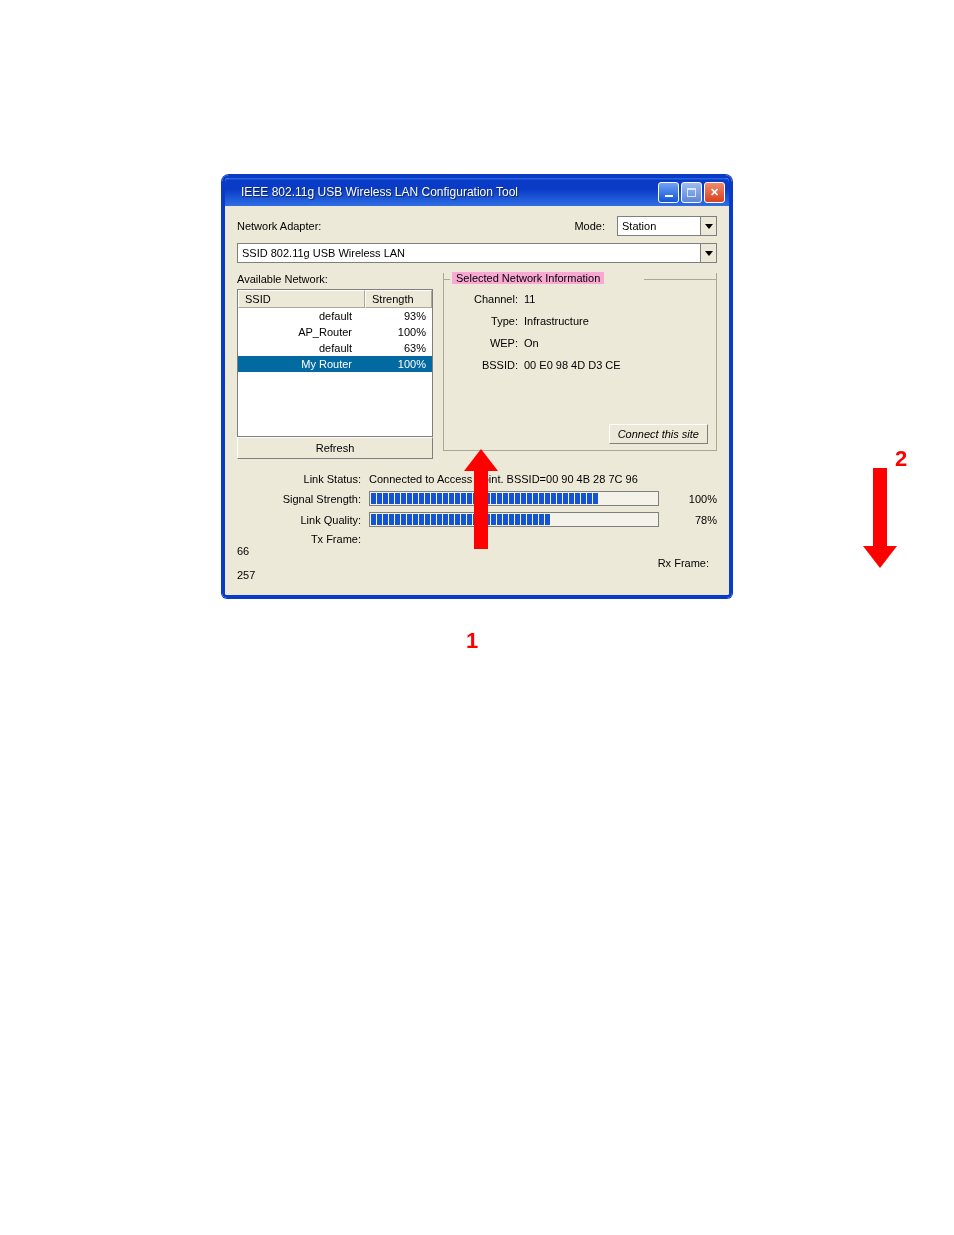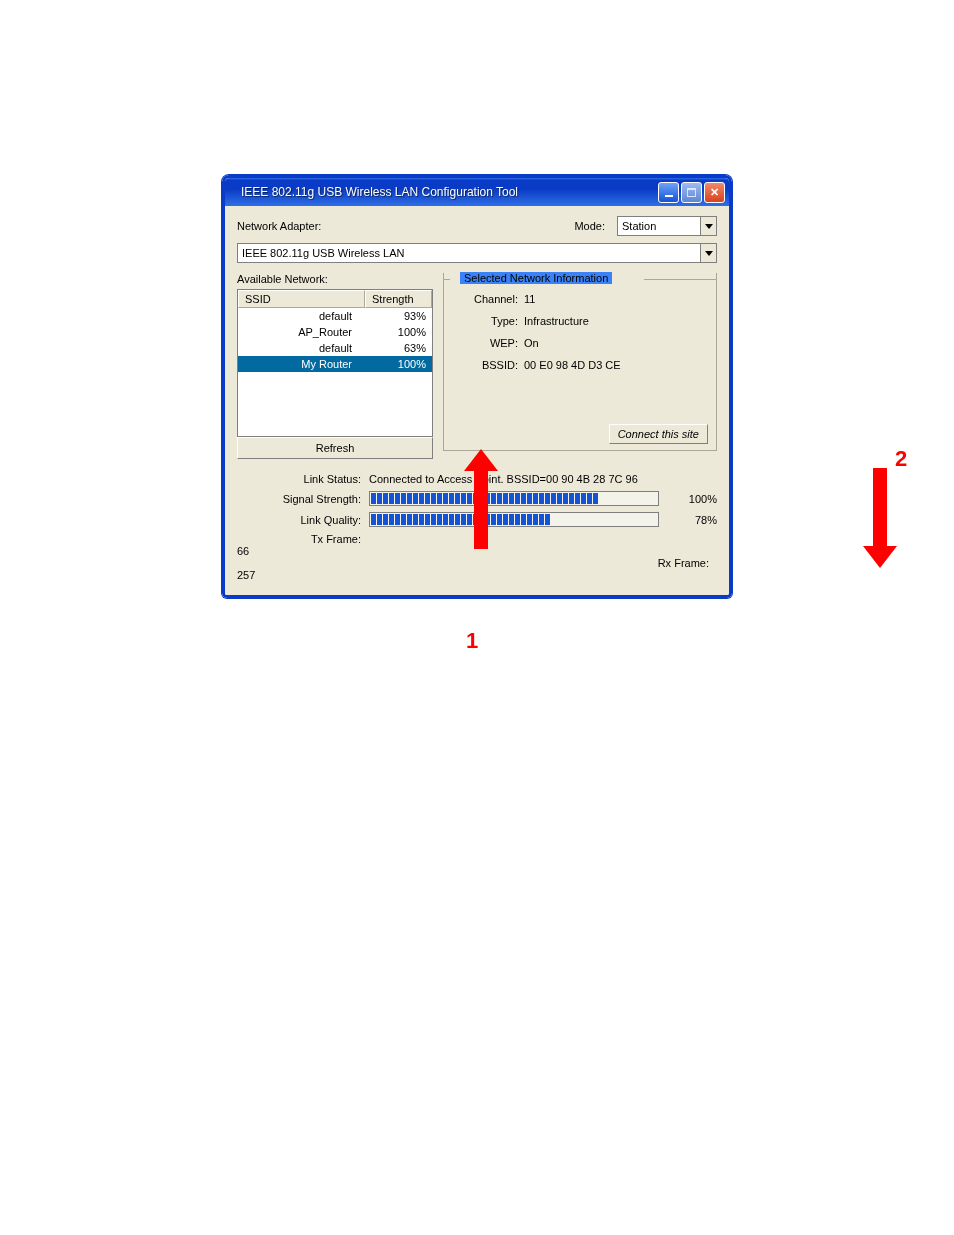--- a/index.html
+++ b/index.html
@@ -119,21 +119,21 @@
     height:178px;
   }
   .group:before{
     content:"";
     position:absolute;left:0;top:6px;width:6px;border-top:1px solid #aca899;
   }
   .group .after-line{
     position:absolute; left:200px; right:0; top:6px; border-top:1px solid #aca899;
   }
   .group-title{
-    position:absolute; left:16px; top:-1px; background:#3b82f6; padding:0 4px;
+    position:absolute; left:8px; top:-1px; background:#f9a8d4; padding:0 4px;
   }
   .info-line{ display:flex; margin:6px 0 10px 8px;}
   .info-label{ width:56px; text-align:right; margin-right:6px;}
   .connect-btn{
     position:absolute; right:8px; bottom:6px;
     background:#ece9d8;
     border:1px solid #7f7f7f;
     border-top-color:#fff;border-left-color:#fff;
     padding:3px 8px; font-size:11px;font-style:italic;
   }
@@ -200,21 +200,21 @@
       <span style="flex:1"></span>
       <span class="label" style="margin-right:6px;">Mode:</span>
       <div class="select" style="width:100px;">
         <span>Station</span>
         <span style="flex:1"></span>
         <span class="arrow"></span>
       </div>
     </div>
 
     <div class="select adapter-select">
-      <span>IEEE 802.11g USB Wireless LAN</span>
+      <span>SSID 802.11g USB Wireless LAN</span>
       <span style="flex:1"></span>
       <span class="arrow"></span>
     </div>
 
     <div class="mid">
       <div class="left-col">
         <div class="av-label">Available Network:</div>
         <div class="listbox">
           <div class="list-head">
             <div class="hcell ssid">SSID</div>

